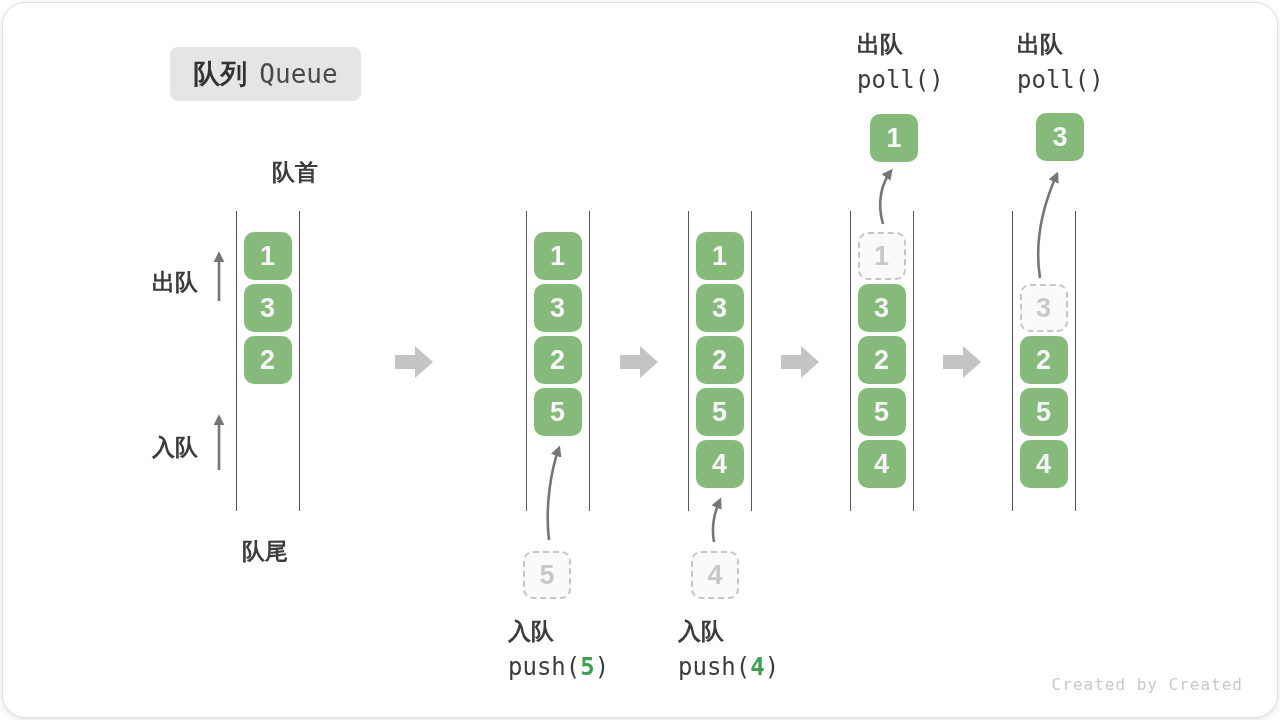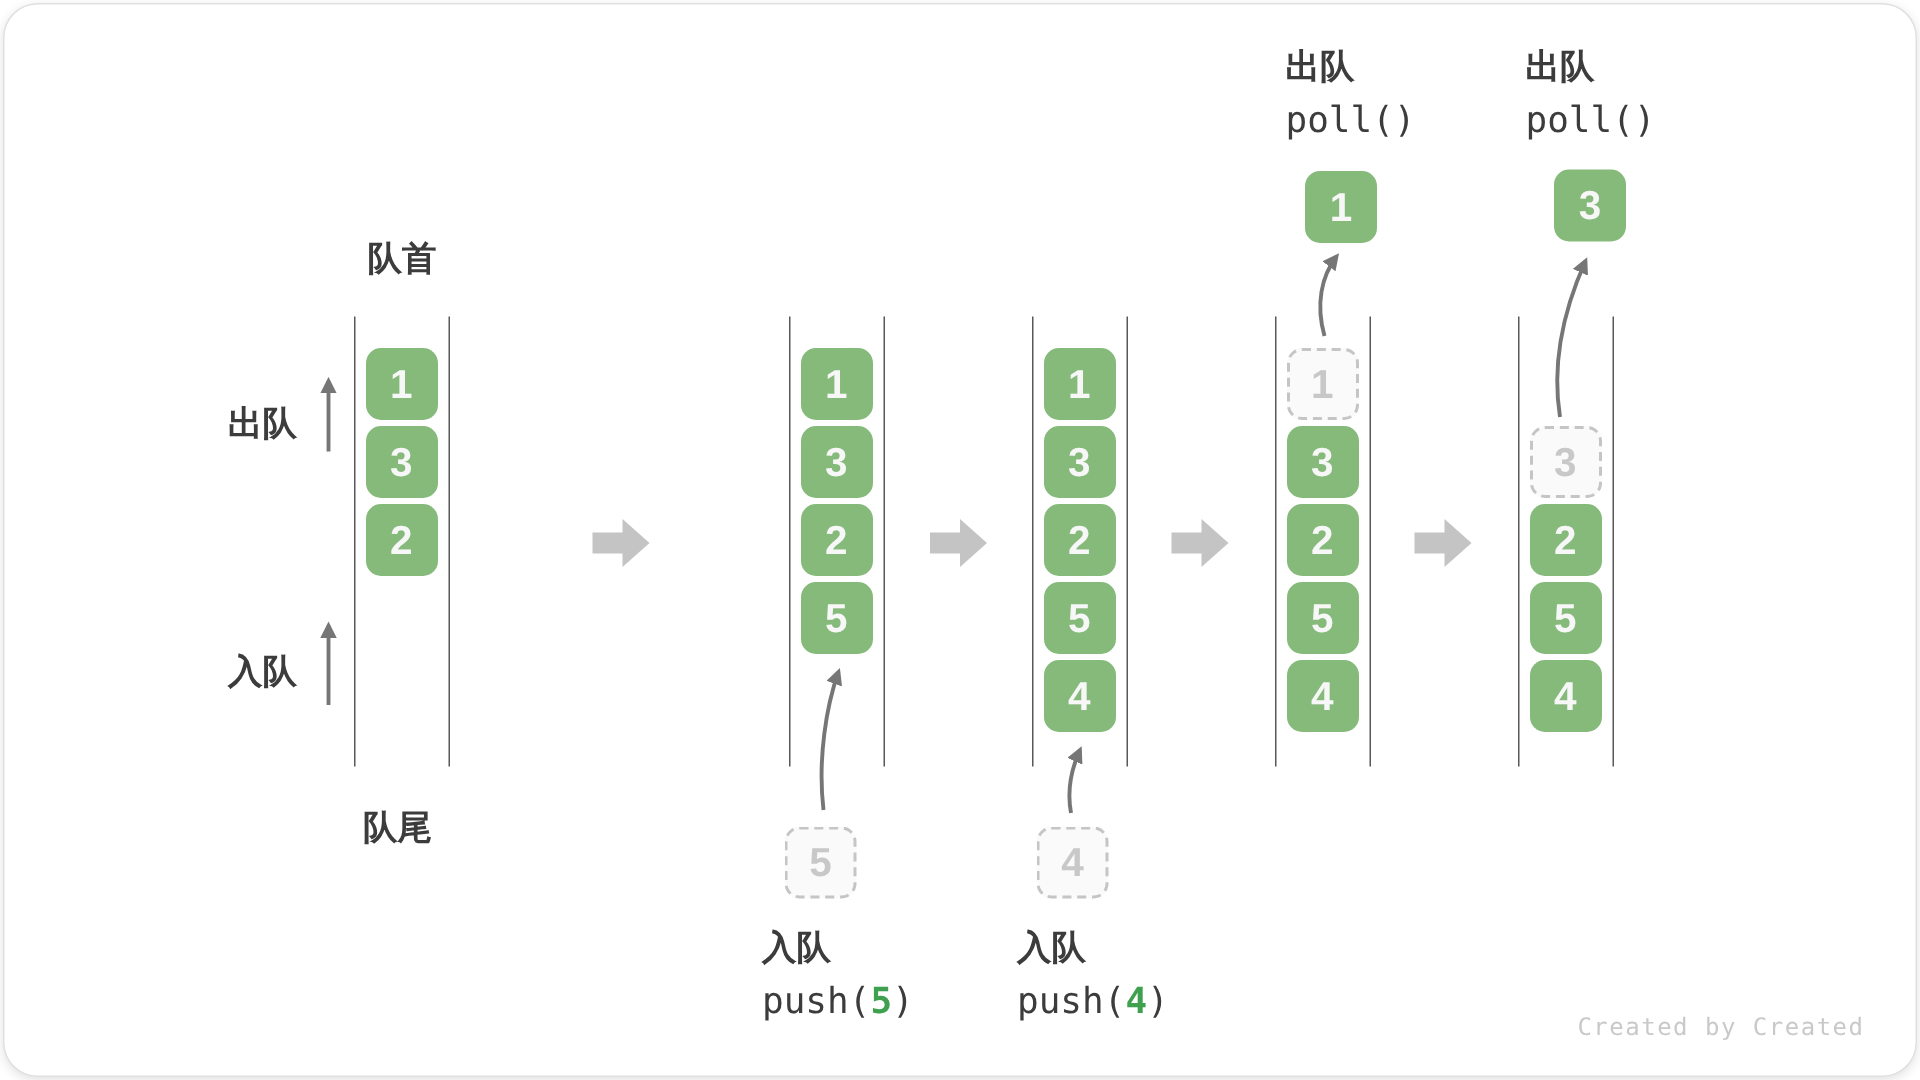--- a/index.html
+++ b/index.html
@@ -18,21 +18,21 @@
   .badge{
     position:absolute;left:170px;top:47px;width:191px;height:54px;
     background:#e5e5e5;border-radius:8px;
     display:flex;align-items:center;justify-content:center;gap:12px;
   }
   .badge .zh{font-size:27px;font-weight:bold;color:#333333;}
   .badge .en{font-size:26px;color:#4a4a4a;}
 
   
   .cjk{font-size:23px;font-weight:bold;color:#3c3c3c;}
-  .lbl-front{position:absolute;left:218px;top:157px;width:100px;text-align:center;}
+  .lbl-front{position:absolute;left:218px;top:157px;width:100px;text-align:right;}
   .lbl-rear {position:absolute;left:215px;top:536px;width:100px;text-align:center;}
   .lbl-deq  {position:absolute;left:128px;top:267px;width:70px;text-align:right;}
   .lbl-enq  {position:absolute;left:128px;top:432px;width:70px;text-align:right;}
 
   
   .queue-col{
     position:absolute;top:211px;width:64px;height:300px;box-sizing:border-box;
     border-left:1.5px solid #585858;border-right:1.5px solid #585858;
   }
   .col-0{left:236px;} .col-1{left:526px;} .col-2{left:688px;}
@@ -63,20 +63,24 @@
   }
 
   svg.overlay{position:absolute;left:0;top:0;pointer-events:none;}
 </style>
 </head>
 <body>
 
 <div id="stage">
   <div class="card"></div>
 
+  <div class="badge">
+    <span class="zh">队列</span>
+    <span class="en mono">Queue</span>
+  </div>
 
   <div class="cjk lbl-front">队首</div>
   <div class="cjk lbl-rear">队尾</div>
   <div class="cjk lbl-deq">出队</div>
   <div class="cjk lbl-enq">入队</div>
 
   <div class="queue-col col-0">
       <div class="box" style="top: 21px;">1</div>
       <div class="box" style="top: 73px;">3</div>
       <div class="box" style="top: 125px;">2</div>

